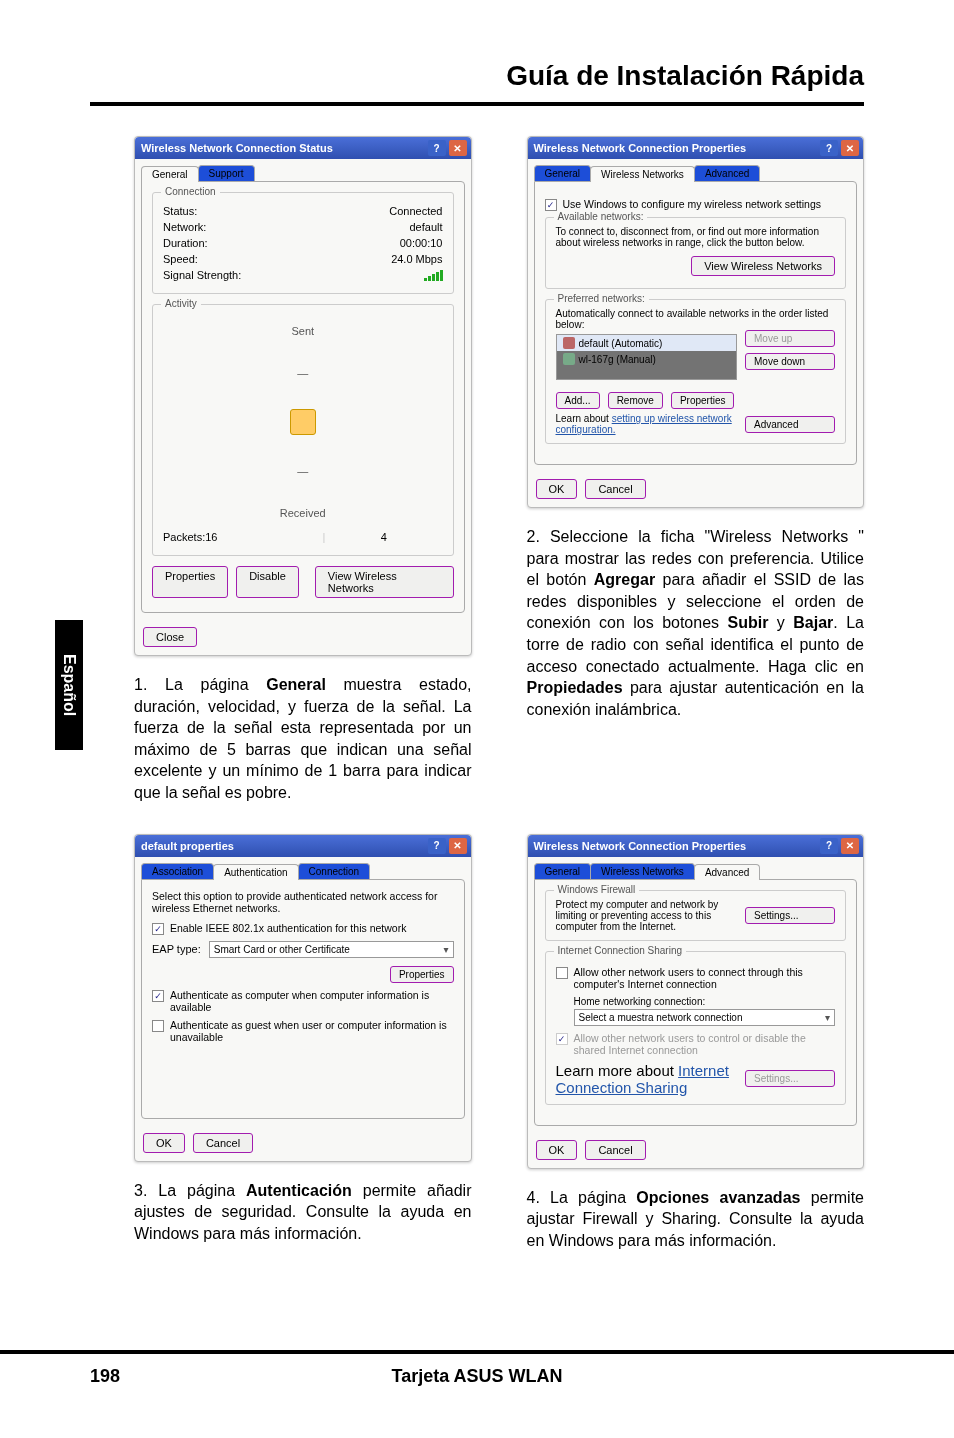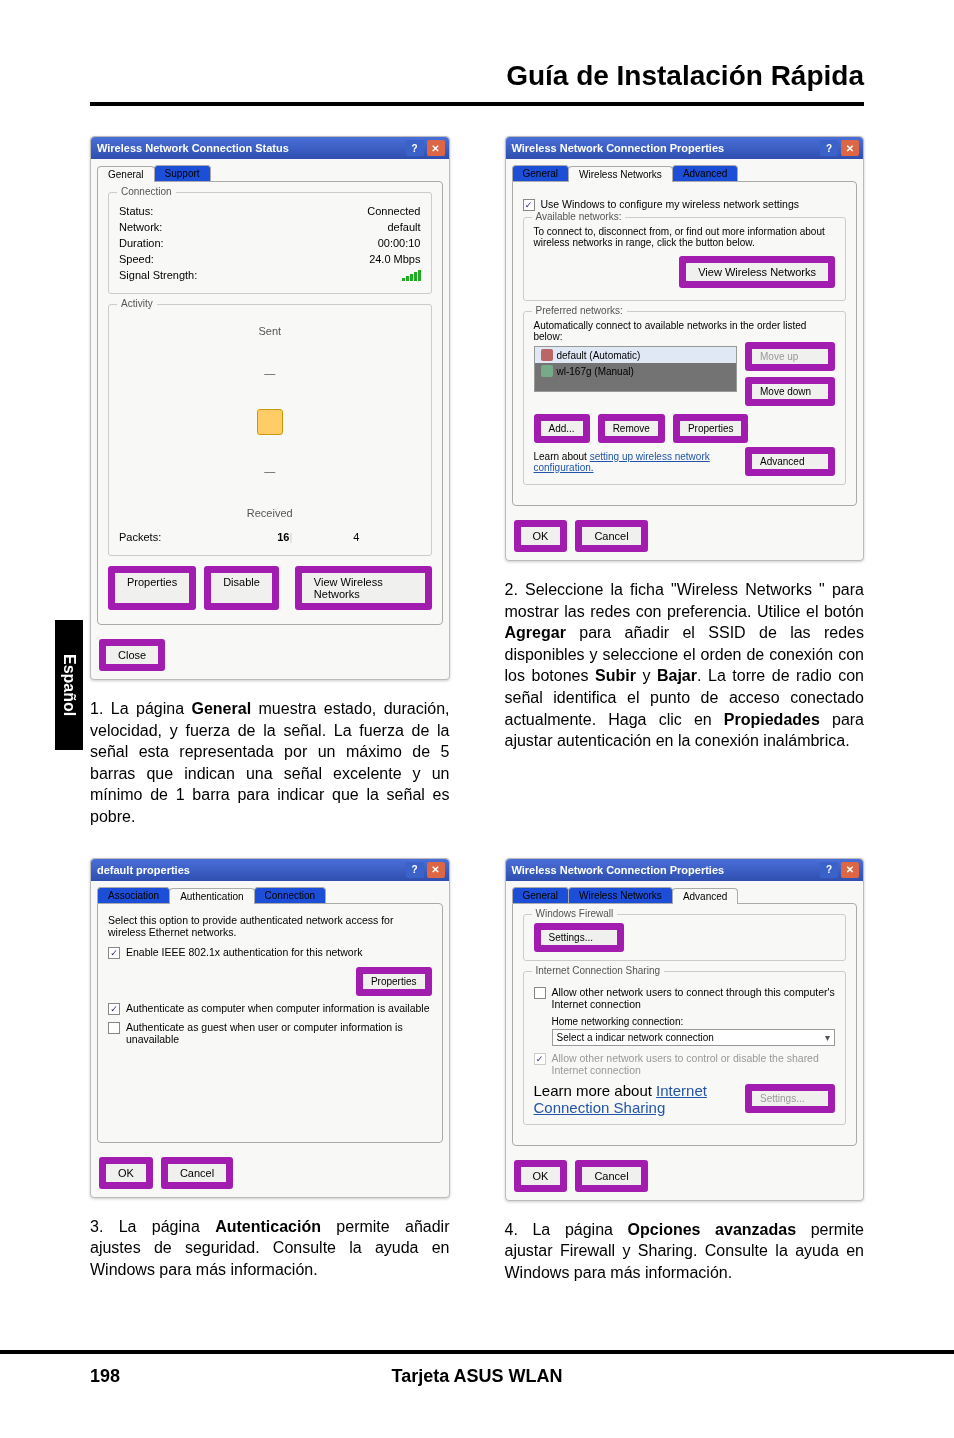--- a/index.html
+++ b/index.html
@@ -35,20 +35,21 @@
     font-size: 16px;
     writing-mode: vertical-rl;
     text-align: center;
     display: flex;
     align-items: center;
     justify-content: center;
   }
   .columns {
     display: flex;
     gap: 55px;
+    margin-left: 44px;
   }
   .col { flex: 1; }
   .dialog {
     border: 1px solid #bbb;
     border-radius: 4px;
     background: #f8f8f6;
     box-shadow: 0 1px 3px rgba(0,0,0,0.2);
     font-size: 11px;
     margin-bottom: 18px;
   }
@@ -121,21 +122,21 @@
     flex-direction:column;
   }
   .activity .act-icon {
     width:26px;height:26px;
     background:#fc6;
     border:1px solid #c90;
     border-radius:3px;
   }
   .btn {
     background: #f0f0ee;
-    border: 7px solid #a21caf;
+    border: 1px solid #a21caf;
     border-radius: 3px;
     padding: 3px 12px;
     font-size: 11px;
     cursor: default;
   }
   .btn.small { padding: 2px 8px; font-size:10px;}
   .btn-row { display:flex; gap:8px; margin:8px 0 4px 0;}
   .btn-row.right { justify-content:flex-end; }
   .card-footer { display:flex; justify-content:flex-start; padding:8px; }
   .checkbox-row, .radio-row {
@@ -243,21 +244,21 @@
             <span class="legend">Activity</span>
             <div class="activity">
               <span>Sent</span>
               <span>—</span>
               <div class="act-icon"></div>
               <span>—</span>
               <span>Received</span>
             </div>
             <div class="row">
               <span>Packets:</span>
-              <span style="flex:1;text-align:right;font-weight:bold;">16</span>
+              <span style="flex:1;text-align:left;">16</span>
               <span style="color:#ccc;">|</span>
               <span style="flex:1;text-align:center;">4</span>
             </div>
           </div>
           <div class="btn-row">
             <span class="btn">Properties</span>
             <span class="btn">Disable</span>
             <span style="flex:1;"></span>
             <span class="btn">View Wireless Networks</span>
           </div>
@@ -355,20 +356,24 @@
           <div class="tab">Association</div>
           <div class="tab active">Authentication</div>
           <div class="tab">Connection</div>
         </div>
         <div class="dialog-body" style="min-height:240px;">
           <div style="font-size:10.5px;margin-bottom:8px;">Select this option to provide authenticated network access for wireless Ethernet networks.</div>
           <div class="checkbox-row">
             <span class="chk">✓</span>
             <span>Enable IEEE 802.1x authentication for this network</span>
           </div>
+          <div class="lbl-pair">
+            <span>EAP type:</span>
+            <span class="select" style="flex:1;">Smart Card or other Certificate</span>
+          </div>
           <div class="btn-row right">
             <span class="btn small">Properties</span>
           </div>
           <div class="checkbox-row">
             <span class="chk">✓</span>
             <span>Authenticate as computer when computer information is available</span>
           </div>
           <div class="checkbox-row">
             <span class="chk"></span>
             <span>Authenticate as guest when user or computer information is unavailable</span>
@@ -393,34 +398,35 @@
         </div>
         <div class="tabs">
           <div class="tab">General</div>
           <div class="tab">Wireless Networks</div>
           <div class="tab active">Advanced</div>
         </div>
         <div class="dialog-body">
           <div class="fieldset">
             <span class="legend">Windows Firewall</span>
             <div class="two-side" style="align-items:center;">
+              <div class="left-area" style="font-size:10px;">Protect my computer and network by limiting or preventing access to this computer from the Internet.</div>
               <div class="right-area">
                   <span class="btn small">Settings...</span>
                 </div>
             </div>
           </div>
           <div class="fieldset">
             <span class="legend">Internet Connection Sharing</span>
             <div class="checkbox-row">
               <span class="chk"></span>
               <span>Allow other network users to connect through this computer's Internet connection</span>
             </div>
             <div style="font-size:10px;margin-left:18px;">Home networking connection:</div>
             <div style="margin-left:18px;margin-top:2px;">
-              <span class="select" style="display:block;">Select a indicar network connection</span>
+              <span class="select" style="display:block;">Select a muestra network connection</span>
             </div>
             <div class="checkbox-row muted">
               <span class="chk" style="border-color:#ccc;">✓</span>
               <span>Allow other network users to control or disable the shared Internet connection</span>
             </div>
             <div class="two-side" style="align-items:center;">
               <div class="left-area" style="font-size:15px;">
                 <span>Learn more about </span><span class="link">Internet Connection Sharing</span>
               </div>
               <div class="right-area">

